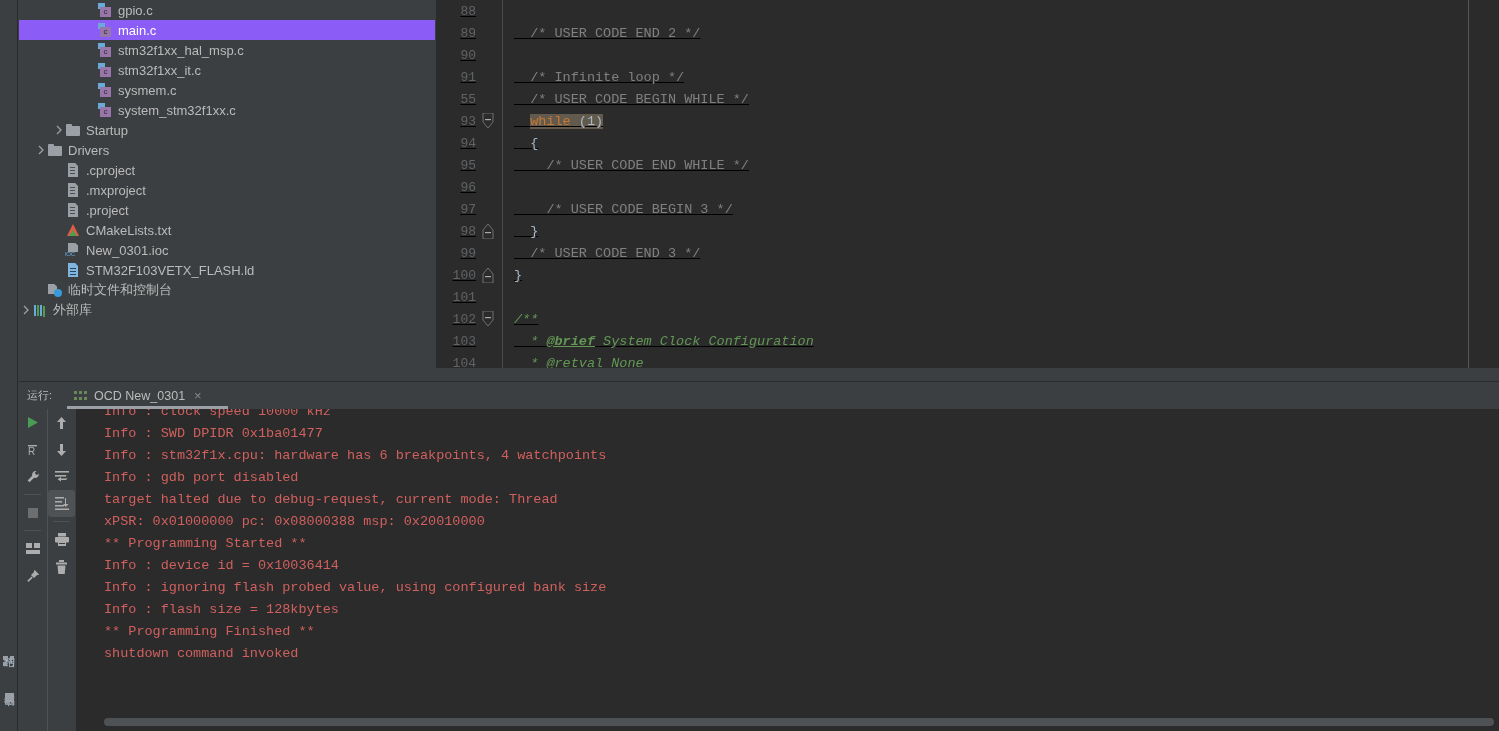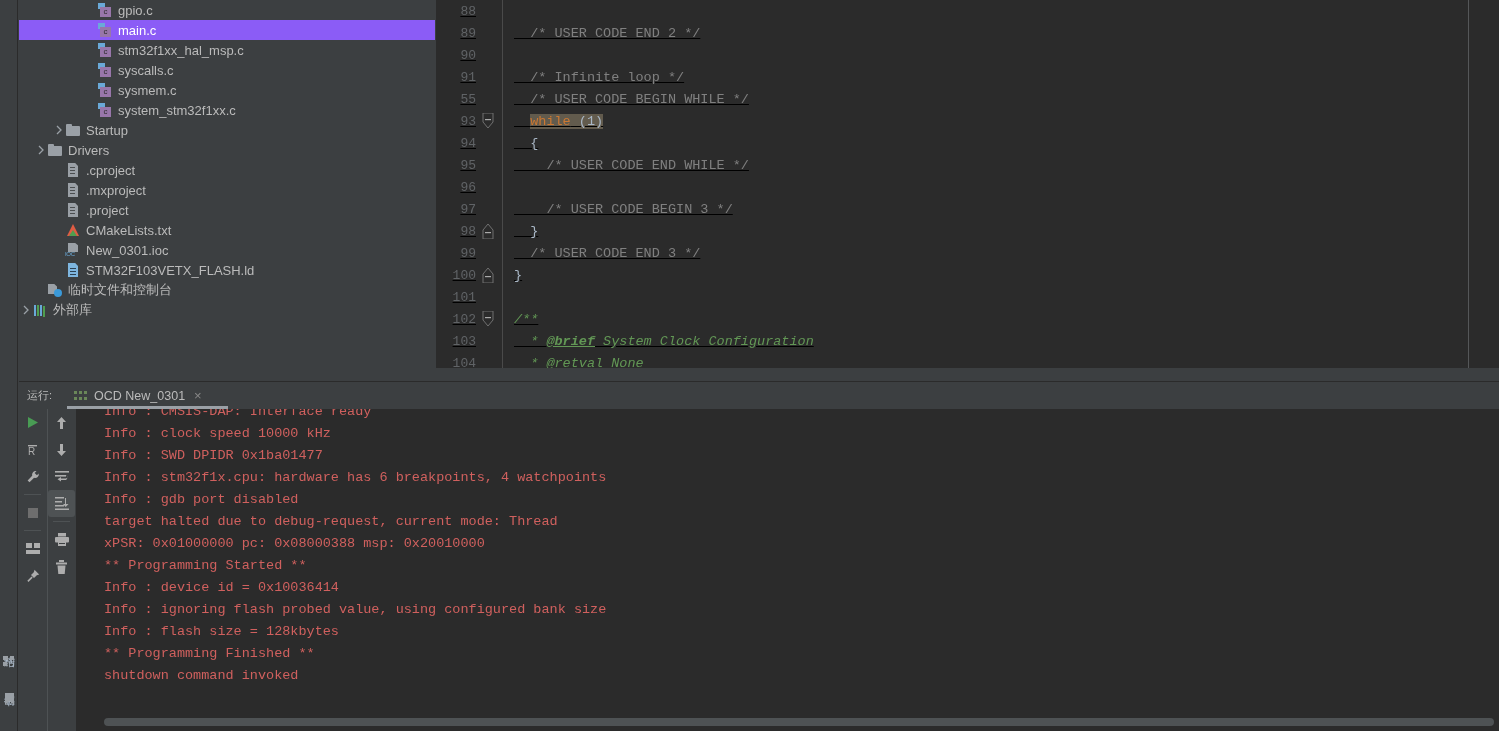--- a/index.html
+++ b/index.html
@@ -282,21 +282,21 @@
           <span class="ic-c"></span>
         </span>
         <span class="lbl">stm32f1xx_hal_msp.c</span>
       </div>
       <div class="row">
         <span style="width: 65px; flex: 0 0 auto;"></span>
         <span class="chev"></span>
         <span class="ficon">
           <span class="ic-c"></span>
         </span>
-        <span class="lbl">syscalls.c</span>
+        <span class="lbl">stm32f1xx_it.c</span>
       </div>
       <div class="row">
         <span style="width: 65px; flex: 0 0 auto;"></span>
         <span class="chev"></span>
         <span class="ficon">
           <span class="ic-c"></span>
         </span>
         <span class="lbl">sysmem.c</span>
       </div>
       <div class="row">
@@ -607,21 +607,20 @@
           <rect x="4" y="0" width="5" height="2" fill="#adadad"></rect>
           <rect x="1" y="2.5" width="11" height="2" fill="#adadad"></rect>
           <path d="M2.5 5.5 H10.5 L9.7 14 H3.3 Z" fill="#adadad"></path>
         </svg>
       </div>
     </div>
 
     <div class="con-gutter"></div>
     <div class="con-body">
       <div id="con-lines" style="margin-top: -8px;">
-          <div class="con-line">Info : CMSIS-DAP: Interface ready</div>
           <div class="con-line">Info : clock speed 10000 kHz</div>
           <div class="con-line">Info : SWD DPIDR 0x1ba01477</div>
           <div class="con-line">Info : stm32f1x.cpu: hardware has 6 breakpoints, 4 watchpoints</div>
           <div class="con-line">Info : gdb port disabled</div>
           <div class="con-line">target halted due to debug-request, current mode: Thread</div>
           <div class="con-line">xPSR: 0x01000000 pc: 0x08000388 msp: 0x20010000</div>
           <div class="con-line">** Programming Started **</div>
           <div class="con-line">Info : device id = 0x10036414</div>
           <div class="con-line">Info : ignoring flash probed value, using configured bank size</div>
           <div class="con-line">Info : flash size = 128kbytes</div>

